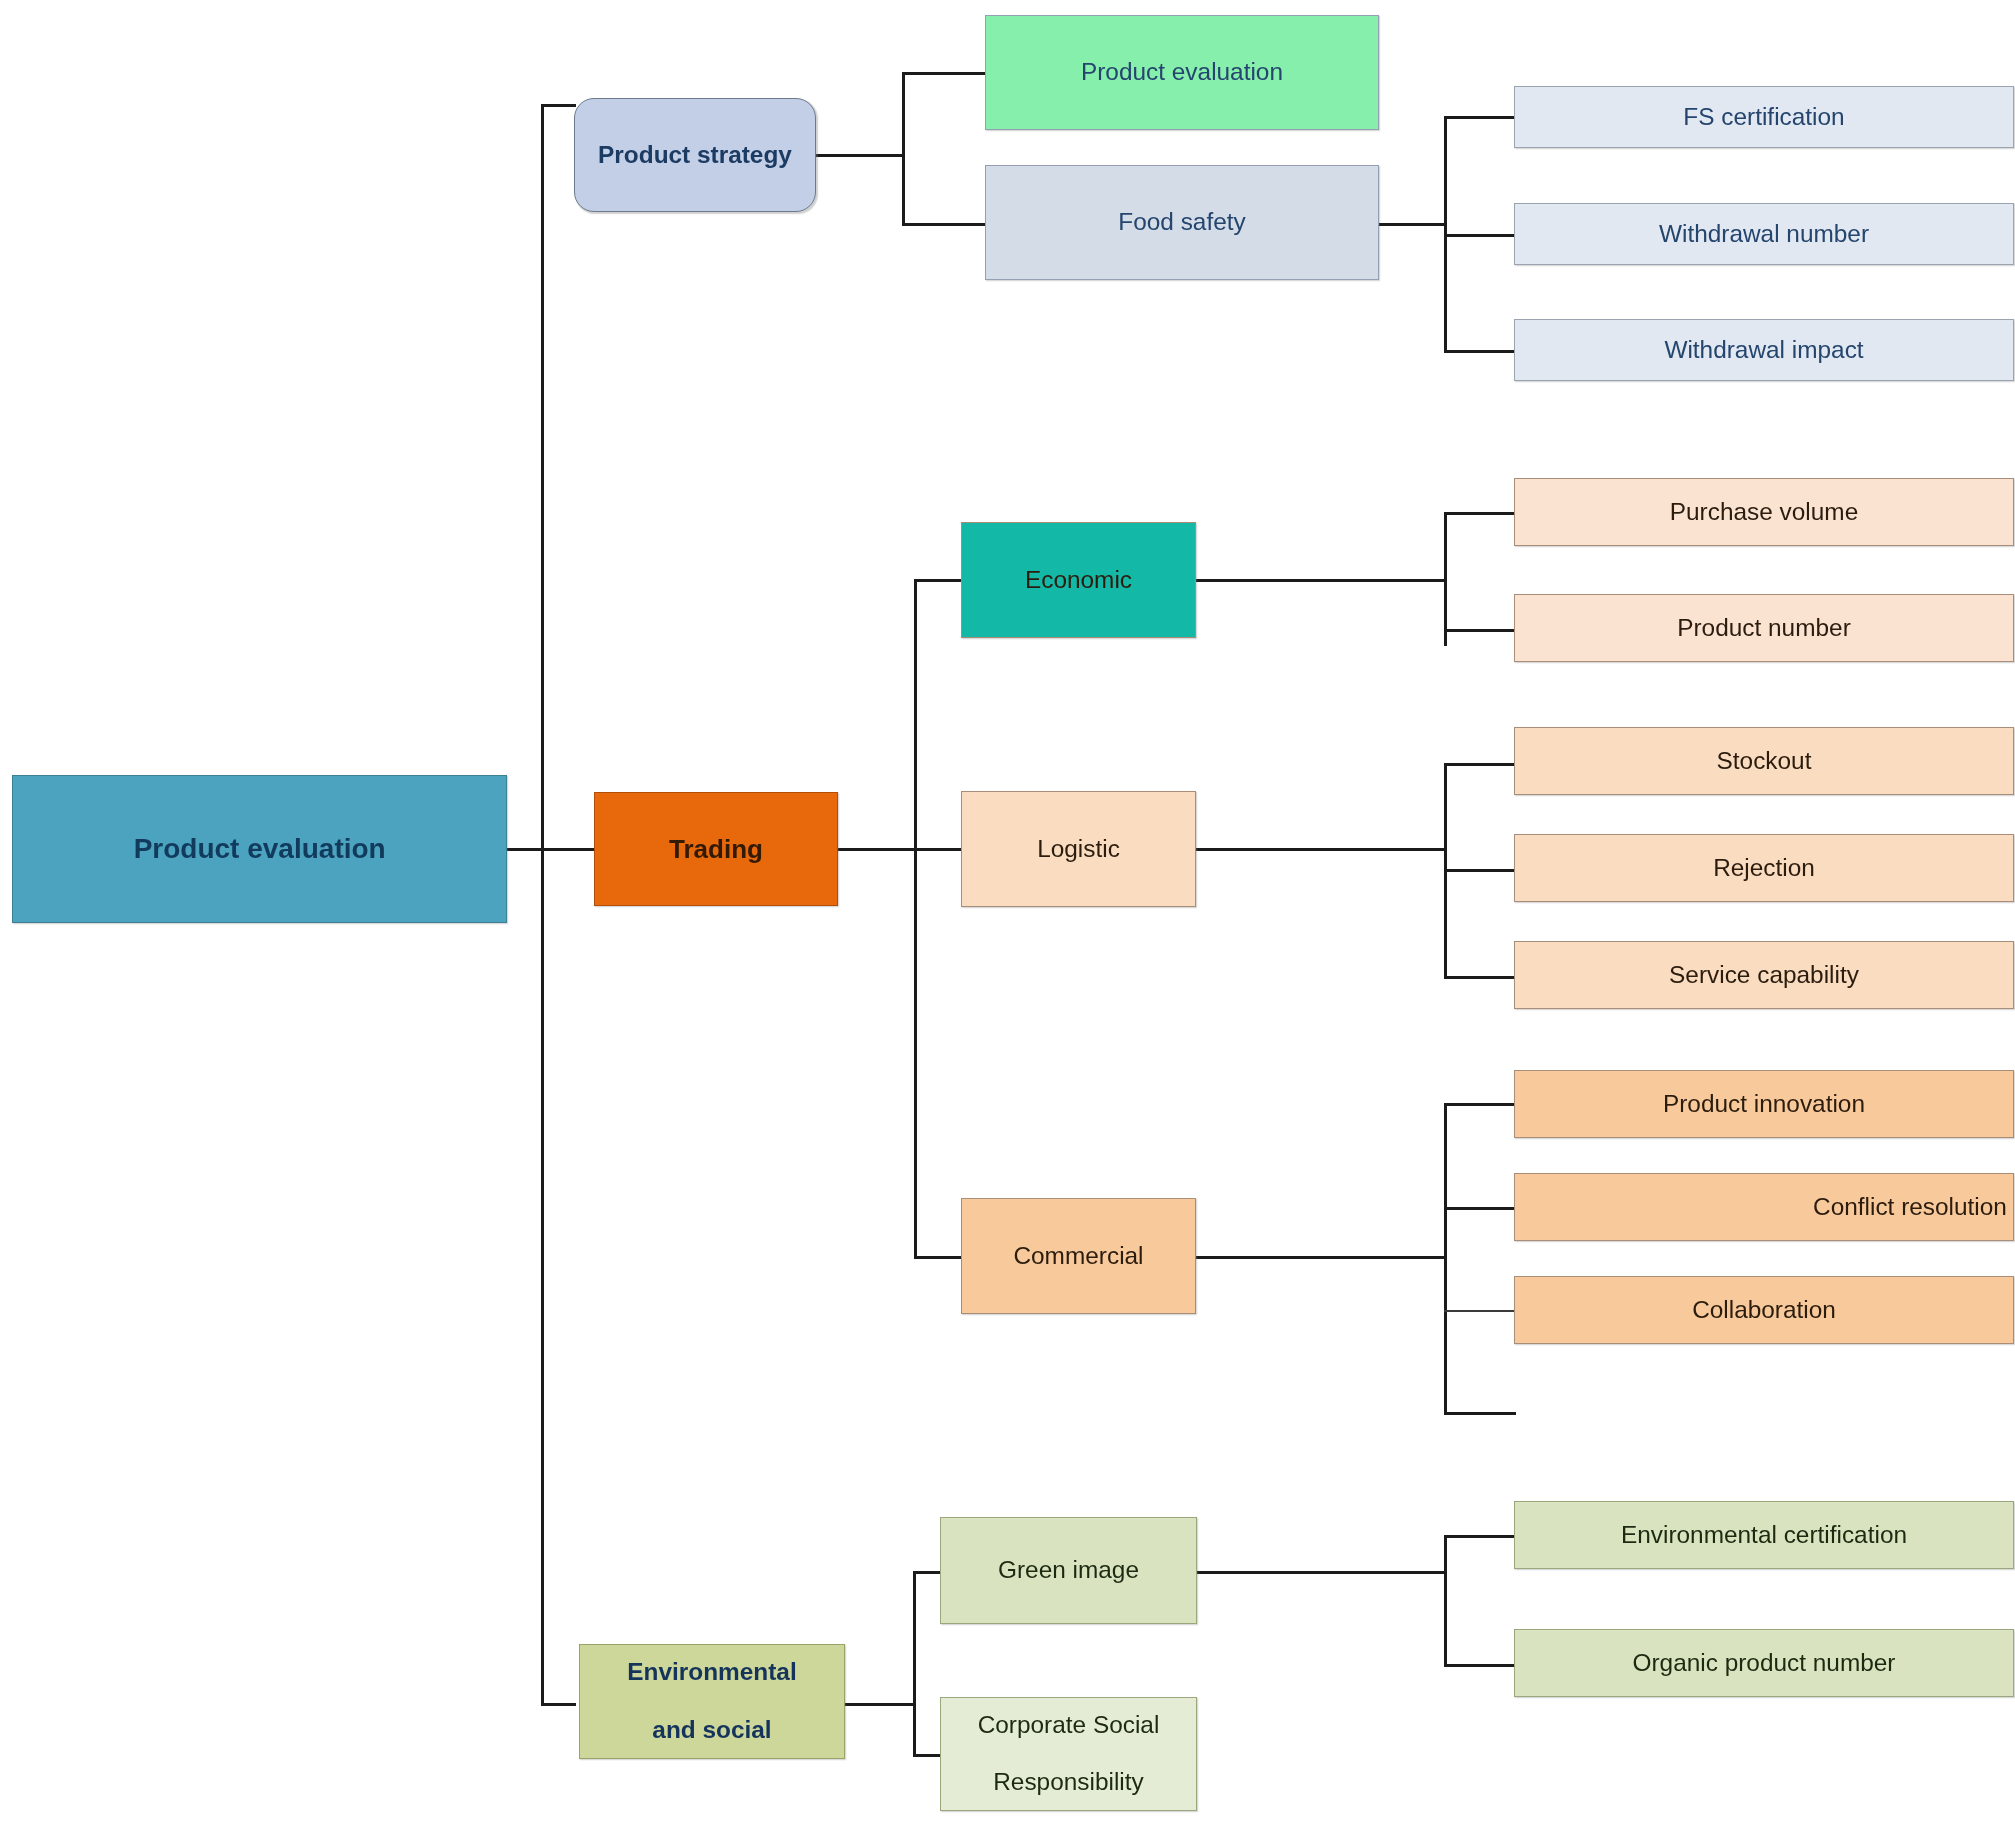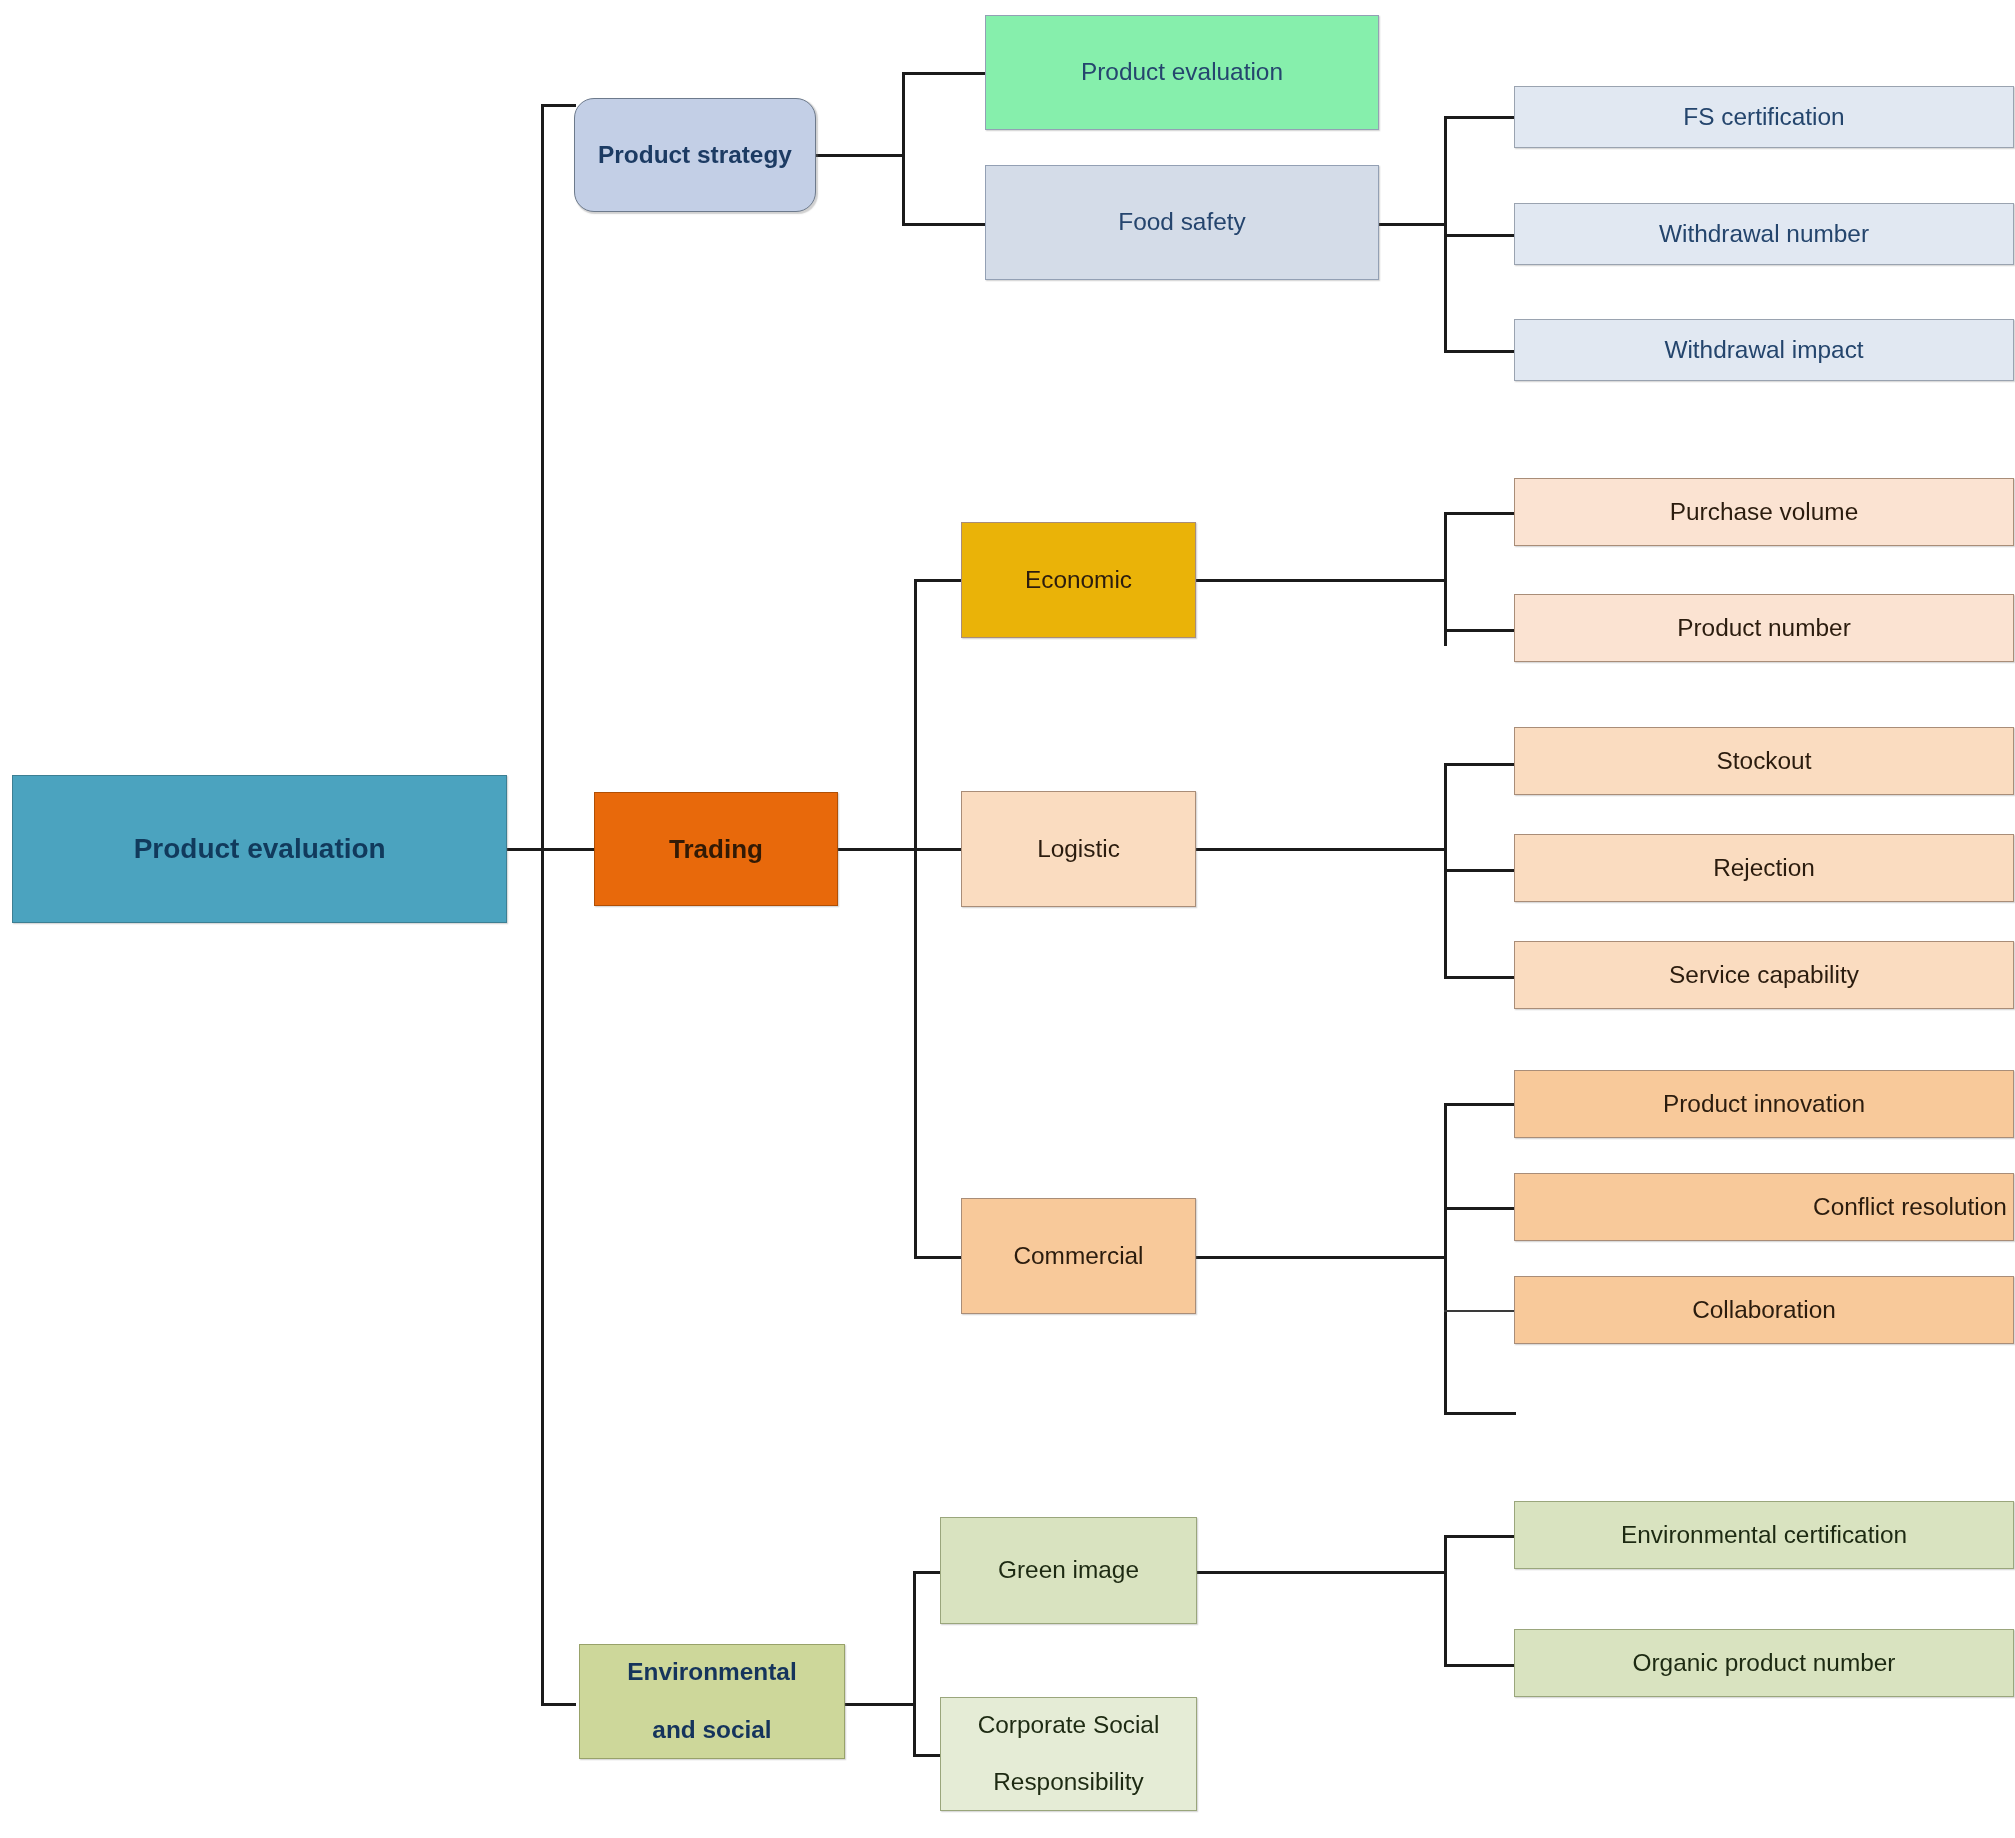--- a/index.html
+++ b/index.html
@@ -10,21 +10,21 @@
         border:1.2px solid #8a8a82;box-shadow:1.2px 1.2px 1.2px rgba(120,120,120,.35);}
   .node span{display:block;padding:0 6.1px;}
   
   .n-root   {background:#4ba3bf;border-color:#3d7f93;color:#113a5c;font-weight:bold;font-size:28px;}
   .n-l1-blue{background:#c3cfe6;border-color:#6d7a8c;color:#1c3b63;font-weight:bold;font-size:24.4px;border-radius:20px;}
   .n-l2-blue{background:#86efac;border-color:#93a0b4;color:#25456e;font-size:24.4px;}
   .n-l2b-blue{background:#d4dce8;border-color:#93a0b4;color:#25456e;font-size:24.4px;}
   .n-l3-blue{background:#e1e8f2;border-color:#9aa3b0;color:#24456d;font-size:24.4px;}
 
   .n-l1-orange{background:#e8690b;border-color:#b04f05;color:#321a05;font-weight:bold;font-size:26px;}
-  .n-l2-econ  {background:#eab308;border-color:#a98d78;color:#2b1c0e;font-size:24.4px;}
+  .n-l2-econ  {background:#14b8a6;border-color:#a98d78;color:#2b1c0e;font-size:24.4px;}
   .n-l2-log   {background:#fadcc0;border-color:#a98d78;color:#2b1c0e;font-size:24.4px;}
   .n-l2-comm  {background:#f8c99a;border-color:#a98d78;color:#2b1c0e;font-size:24.4px;}
   .n-l3-econ  {background:#fbe3d2;border-color:#a98d78;color:#2b1c0e;font-size:24.4px;}
   .n-l3-log   {background:#fadcc0;border-color:#a98d78;color:#2b1c0e;font-size:24.4px;}
   .n-l3-comm  {background:#f8c99a;border-color:#a98d78;color:#2b1c0e;font-size:24.4px;}
 
   .n-l1-green{background:#cdd79a;border-color:#98a26a;color:#15345c;font-weight:bold;font-size:24.4px;}
   .n-l2-green{background:#d9e3c0;border-color:#9aa67c;color:#1d2a12;font-size:24.4px;}
   .n-l2b-green{background:#e5ecd6;border-color:#9aa67c;color:#1d2a12;font-size:24.4px;}
   .n-l3-green{background:#d9e3c0;border-color:#9aa67c;color:#1d2a12;font-size:24.4px;}

